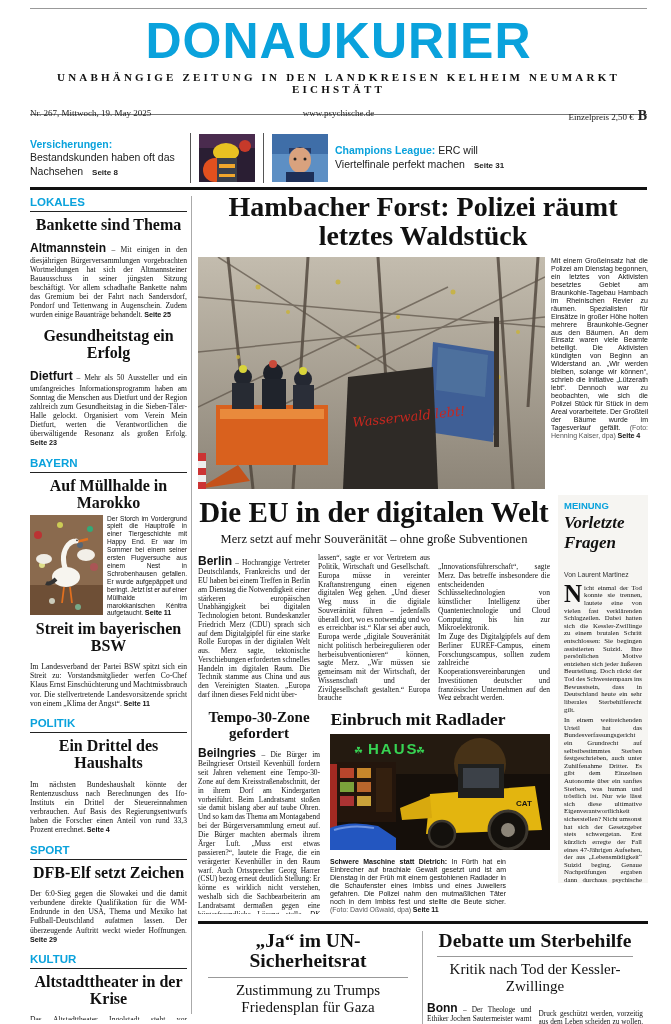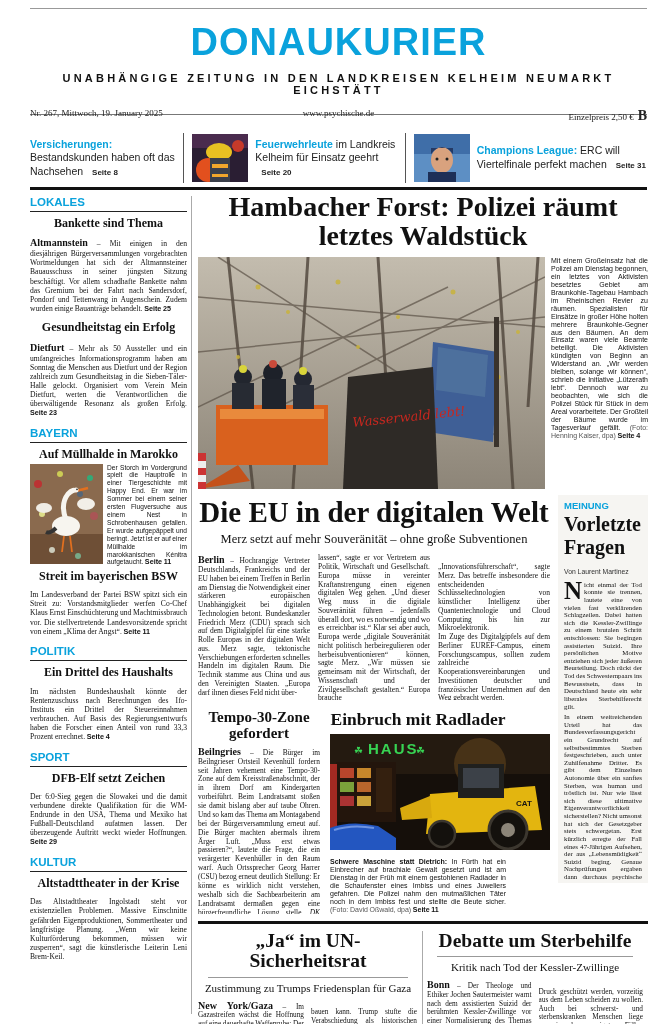--- a/index.html
+++ b/index.html
@@ -1,23 +1,23 @@
 <!DOCTYPE html>
 <html lang="de"><head>
 <meta charset="utf-8">
 <style>
   html,body{margin:0;padding:0;background:#e8e8e8;}
   .page{position:relative;width:671px;height:1024px;background:#fff;margin:0 auto;
         font-family:"Liberation Serif",serif;color:#111;overflow:hidden;}
   
   .top-rule{position:absolute;left:30px;right:24px;top:8px;height:1px;background:#999;}
   .masthead{position:absolute;left:30px;right:24px;top:14px;text-align:center;}
-  .masthead h1{margin:8px;font-family:"Liberation Sans",sans-serif;font-weight:bold;
-               font-size:38px;line-height:1.1;letter-spacing:1px;color:#0aa2dc;}
-  .masthead .sub{font-family:Liberation Sans, sans-serif;font-weight:bold;font-size:11px;
+  .masthead h1{margin:0;font-family:"Liberation Sans",sans-serif;font-weight:bold;
+               font-size:50px;line-height:1.1;letter-spacing:1px;color:#0aa2dc;}
+  .masthead .sub{font-family:Liberation Serif, serif;font-weight:bold;font-size:11px;
                  letter-spacing:3.2px;color:#111;margin-top:2px;}
   .inforow{position:absolute;left:30px;right:24px;top:108px;font-size:9px;color:#222;
            border-bottom:1px solid #777;padding-bottom:6px;}
   .inforow .iss{position:absolute;left:0;}
   .inforow .web{position:absolute;left:0;right:0;text-align:center;}
   .inforow .pr{position:absolute;right:0;}
   .pmark{font-size:14px;font-weight:bold;margin-left:4px;}
   
   .teasers{position:absolute;left:30px;right:24px;top:132px;height:52px;display:flex;align-items:center;}
   .teaser{font-family:"Liberation Sans",sans-serif;font-size:10.5px;line-height:1.3;color:#222;}
@@ -26,23 +26,23 @@
   .t-txt1{width:152px;}
   .t-txt2{width:148px;padding-left:7px;}
   .t-txt3{width:178px;padding-left:7px;}
   .tsep{width:1px;height:50px;background:#555;margin:0 8px;}
   .timg{width:56px;height:48px;flex:none;overflow:hidden;}
   .bigrule{position:absolute;left:30px;right:24px;top:187px;height:2.5px;background:#111;}
   
   .sidebar{position:absolute;left:30px;top:196px;width:157px;height:824px;overflow:hidden;}
   .sec-h{color:#0aa2dc;font-family:"Liberation Sans",sans-serif;font-weight:bold;font-size:11.5px;
          border-bottom:1.2px solid #222;padding-bottom:3px;margin:0 0 5px;}
-  .art-h{font-weight:bold;font-size:12px;text-align:center;margin:3px 0 3px;line-height:1.05;}
+  .art-h{font-weight:bold;font-size:16px;text-align:center;margin:3px 0 3px;line-height:1.05;}
   .body7{font-size:7.6px;line-height:1.2;text-align:justify;color:#111;word-spacing:-0.2px;}
-  .leadin{font-family:Liberation Serif, serif;font-weight:bold;font-size:10px;}
+  .leadin{font-family:Liberation Sans, sans-serif;font-weight:bold;font-size:12px;}
   .pgref{font-family:"Liberation Sans",sans-serif;font-weight:bold;font-size:7.2px;white-space:nowrap;}
   .mb8{margin-bottom:8px;} .mt10{margin-top:9px;}
   .stork-row{display:flex;gap:4px;margin-bottom:3px;}
   .stork-txt{font-family:"Liberation Sans",sans-serif;font-size:6.6px;line-height:1.2;
              text-align:justify;width:80px;word-spacing:-0.3px;}
   .vsep{position:absolute;left:191px;top:196px;width:1px;height:818px;background:#aaa;}
   
   .main{position:absolute;left:198px;top:192px;width:450px;}
   .topline{margin:0 0 6px;font-size:28px;font-weight:bold;text-align:center;line-height:1.05;}
   .photo-row{display:flex;gap:6px;}
@@ -61,50 +61,50 @@
   .tempo h3{margin:0 0 4px;font-size:15px;font-weight:bold;text-align:center;line-height:1.05;}
   .tempo .body7{height:168px;overflow:hidden;font-size:7.4px;}
   .einbruch{width:176px;flex:none;}
   .einbruch h3{margin:0 0 5px;font-size:17.5px;font-weight:bold;text-align:center;line-height:1.05;}
   .ecap{font-family:"Liberation Sans",sans-serif;font-size:7px;line-height:1.16;text-align:justify;
         margin-top:4px;word-spacing:-0.3px;}
   .ecap b{font-size:7px;}
   
   .meinung{flex:1;background:#f6f5f2;padding:5px 6px;height:378px;overflow:hidden;}
   .m-label{color:#0aa2dc;font-family:"Liberation Sans",sans-serif;font-weight:bold;font-size:9.5px;margin-bottom:2px;}
-  .m-title{font-size:20px;font-weight:bold;margin:0 0 9px;}
+  .m-title{font-size:17px;font-weight:bold;margin:0 0 18px;font-style:italic;}
   .m-byline{font-family:"Liberation Sans",sans-serif;font-size:6.8px;color:#333;margin-bottom:6px;}
   .m-body{font-size:6.8px;line-height:1.12;text-align:justify;word-spacing:-0.3px;}
   .m-body p{margin:0 0 3px;}
   .dropcap{float:left;font-size:25px;line-height:20px;font-weight:bold;padding-right:2px;}
   .bigrule2{height:2.5px;background:#111;margin-top:7px;}
   .bottom-row{display:flex;margin-top:7px;}
   .b-art{width:220px;}
   .b-art h3{margin:0;font-size:19.5px;font-weight:bold;text-align:center;line-height:1.05;}
   .b-thin{height:1px;background:#999;margin:5px 10px 4px;}
-  .b-sub{font-size:11px;text-align:center;margin-bottom:6px;}
+  .b-sub{font-size:15px;text-align:center;margin-bottom:6px;}
   .bcols{display:flex;gap:7px;}
   .bcol{width:106px;font-size:7.3px;line-height:1.17;text-align:justify;word-spacing:-0.3px;
         height:128px;overflow:hidden;white-space:pre-line;}
   .vsep2{width:1px;background:#aaa;margin:0 4px;}
   svg text{font-family:"Liberation Sans",sans-serif;}
 </style>
 </head>
 <body>
 
 <div class="page">
 
   <div class="top-rule"></div>
 
   <div class="masthead">
     <h1>DONAUKURIER</h1>
     <div class="sub">UNABHÄNGIGE ZEITUNG IN DEN LANDKREISEN KELHEIM NEUMARKT EICHSTÄTT</div>
   </div>
   <div class="inforow">
-    <span class="iss">Nr. 267, Mittwoch, 19. January 2025</span>
+    <span class="iss">Nr. 267, Mittwoch, 19. May 2025</span>
     <span class="web">www.psychische.de</span>
     <span class="pr"><span>Einzelpreis 2,50 €</span><b class="pmark">B</b></span>
   </div>
 
   <div class="teasers">
     <div class="teaser t-txt1">
       <span class="kick">Versicherungen:</span><span> Bestandskunden haben oft das Nachsehen</span>
       <b class="pg">Seite 8</b>
     </div>
     <div class="tsep"></div>
@@ -112,24 +112,20 @@
       <svg width="56" height="48">
         <rect width="56" height="48" fill="#2a1e33"></rect>
         <rect x="0" y="0" width="56" height="14" fill="#4a2b4e"></rect>
         <circle cx="16" cy="36" r="12" fill="#e2501e"></circle>
         <ellipse cx="27" cy="18" rx="13" ry="9" fill="#e8c122"></ellipse>
         <rect x="18" y="24" width="20" height="24" fill="#3a3f4a"></rect>
         <rect x="20" y="30" width="16" height="4" fill="#f0a72c"></rect>
         <rect x="20" y="40" width="16" height="3" fill="#f0a72c"></rect>
         <circle cx="46" cy="12" r="6" fill="#c73a2a"></circle>
       </svg>
-    </div>
-    <div class="teaser t-txt2">
-      <span class="kick">Feuerwehrleute</span><span> im Landkreis Kelheim für Einsatz geehrt</span>
-      <b class="pg">Seite 20</b>
     </div>
     <div class="tsep"></div>
     <div class="timg">
       <svg width="56" height="48">
         <rect width="56" height="48" fill="#5d8fc4"></rect>
         <rect x="0" y="0" width="56" height="20" fill="#3f6ea8"></rect>
         <ellipse cx="28" cy="26" rx="11" ry="13" fill="#d9a27e"></ellipse>
         <path d="M17 20 Q28 6 39 20 L39 14 L17 14 Z" fill="#243a66"></path>
         <rect x="14" y="38" width="28" height="10" fill="#1d2f57"></rect>
         <circle cx="23" cy="25" r="1.5" fill="#222"></circle>

